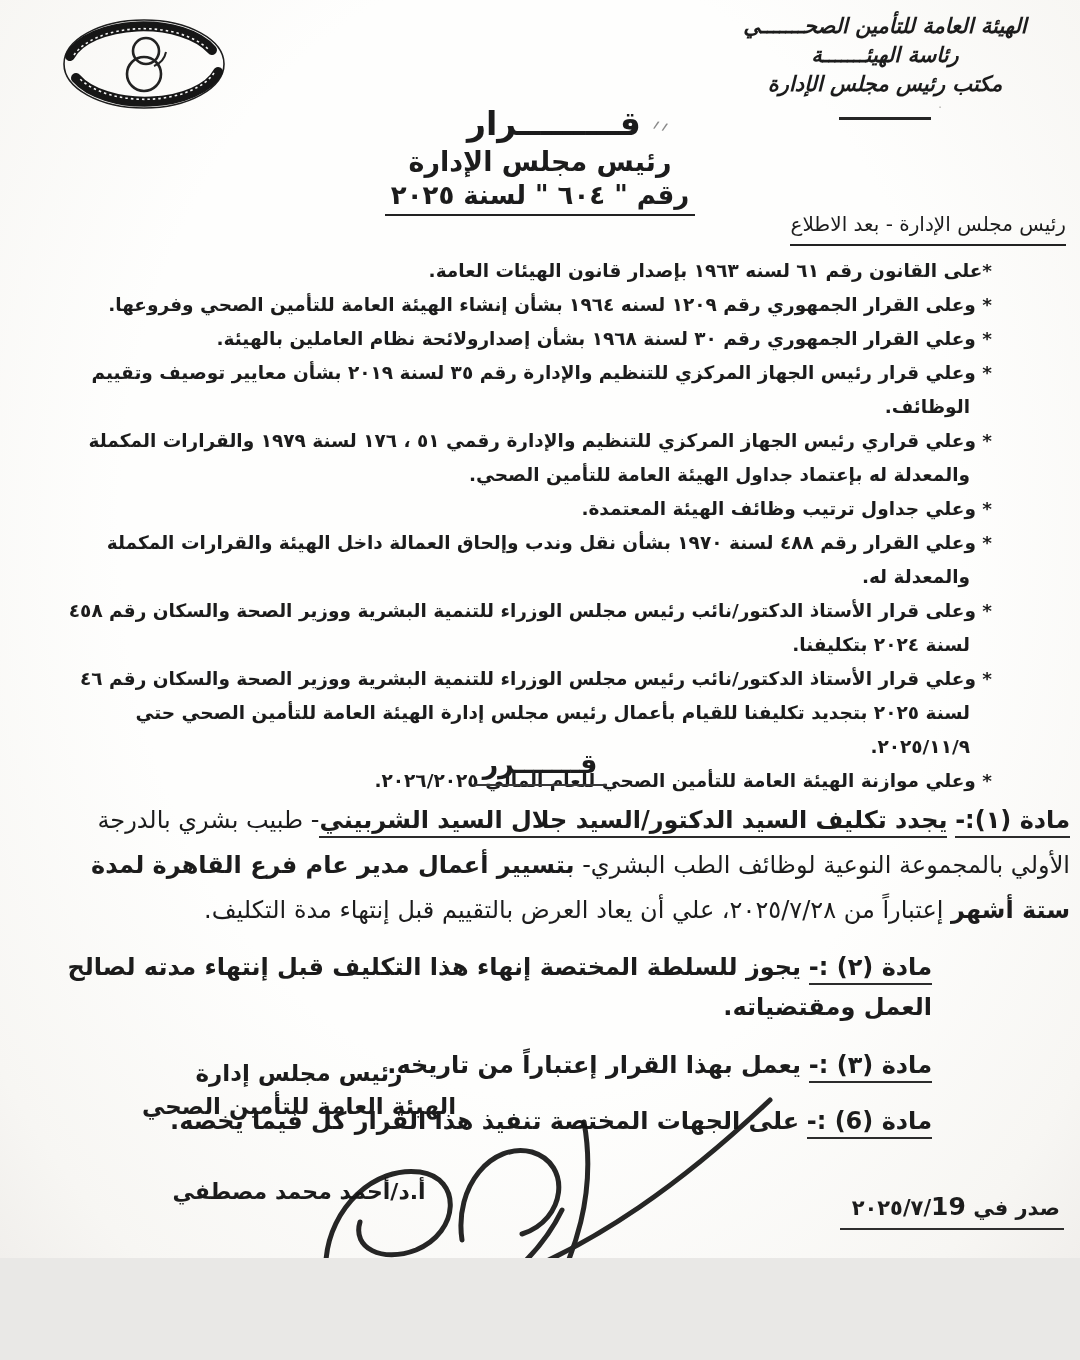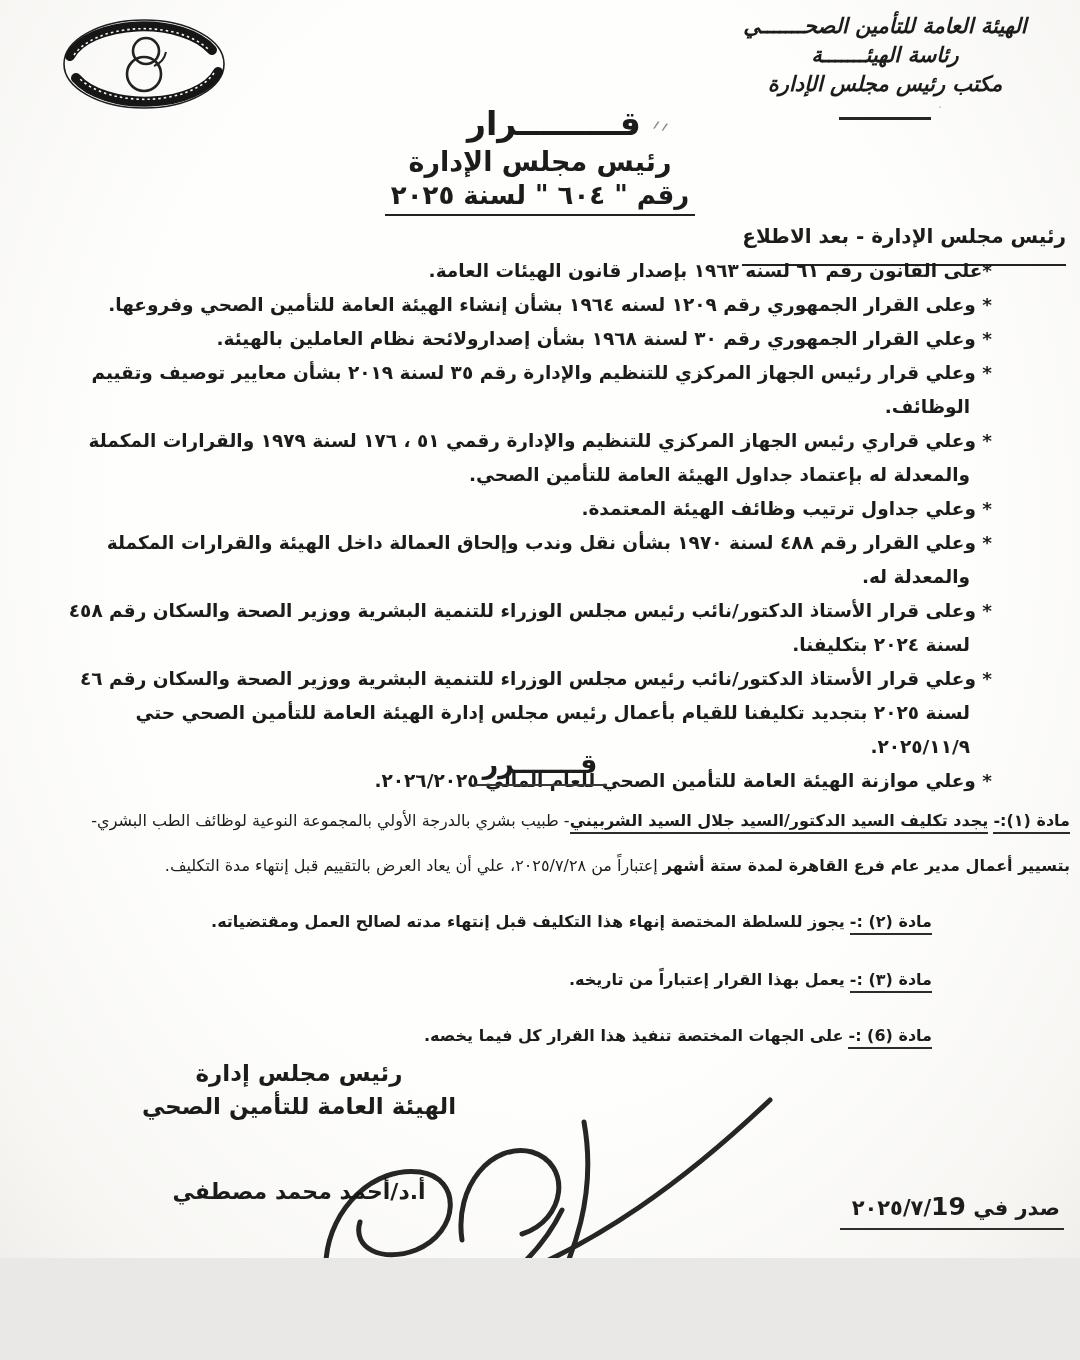--- a/index.html
+++ b/index.html
@@ -28,37 +28,37 @@
   .title-block{position:absolute;top:104px;left:0;right:0;text-align:center;}
   .title-word{font-size:33px;font-weight:700;letter-spacing:1px;padding-left:28px;}
   .title-issuer{font-size:27px;font-weight:700;margin-top:3px;}
   .title-number{
     display:inline-block;font-size:26px;font-weight:700;margin-top:3px;
     border-bottom:2.5px solid #222;padding:0 6px 4px 6px;
   }
   
   .preamble-heading{
     position:absolute;top:212px;right:14px;
-    font-size:20px;font-weight:700;
-    border-bottom:2px solid #222;padding-bottom:16px;margin-top:12px;
+    font-size:20px;font-weight:400;
+    border-bottom:2px solid #222;padding-bottom:8px;
   }
   .considerations{
     position:absolute;top:254px;right:88px;left:52px;
     margin:0;padding:0;list-style:none;
     font-size:18.5px;font-weight:700;line-height:34px;
   }
   .considerations li{padding-right:22px;text-indent:-22px;}
   
   .decision-word{position:absolute;top:748px;left:0;right:0;text-align:center;}
   .decision-word span{
     display:inline-block;font-size:27px;font-weight:700;
     border-bottom:2.5px solid #3a3a3a;padding:0 10px 5px 10px;
   }
   
-  .articles{position:absolute;top:798px;right:10px;left:55px;font-size:16px;}
+  .articles{position:absolute;top:798px;right:10px;left:55px;font-size:24px;}
   .article{line-height:45px;}
   .article-label{
     font-weight:700;
     border-bottom:2px solid #2c2c2c;padding-bottom:2px;
   }
   .bold-underline{font-weight:700;border-bottom:2px solid #2c2c2c;padding-bottom:2px;}
   .bold{font-weight:700;}
   .article-plain{font-weight:400;}
   .a2{margin-top:14px;margin-right:138px;line-height:40px;}
   .a3{margin-top:18px;margin-right:138px;line-height:40px;}

